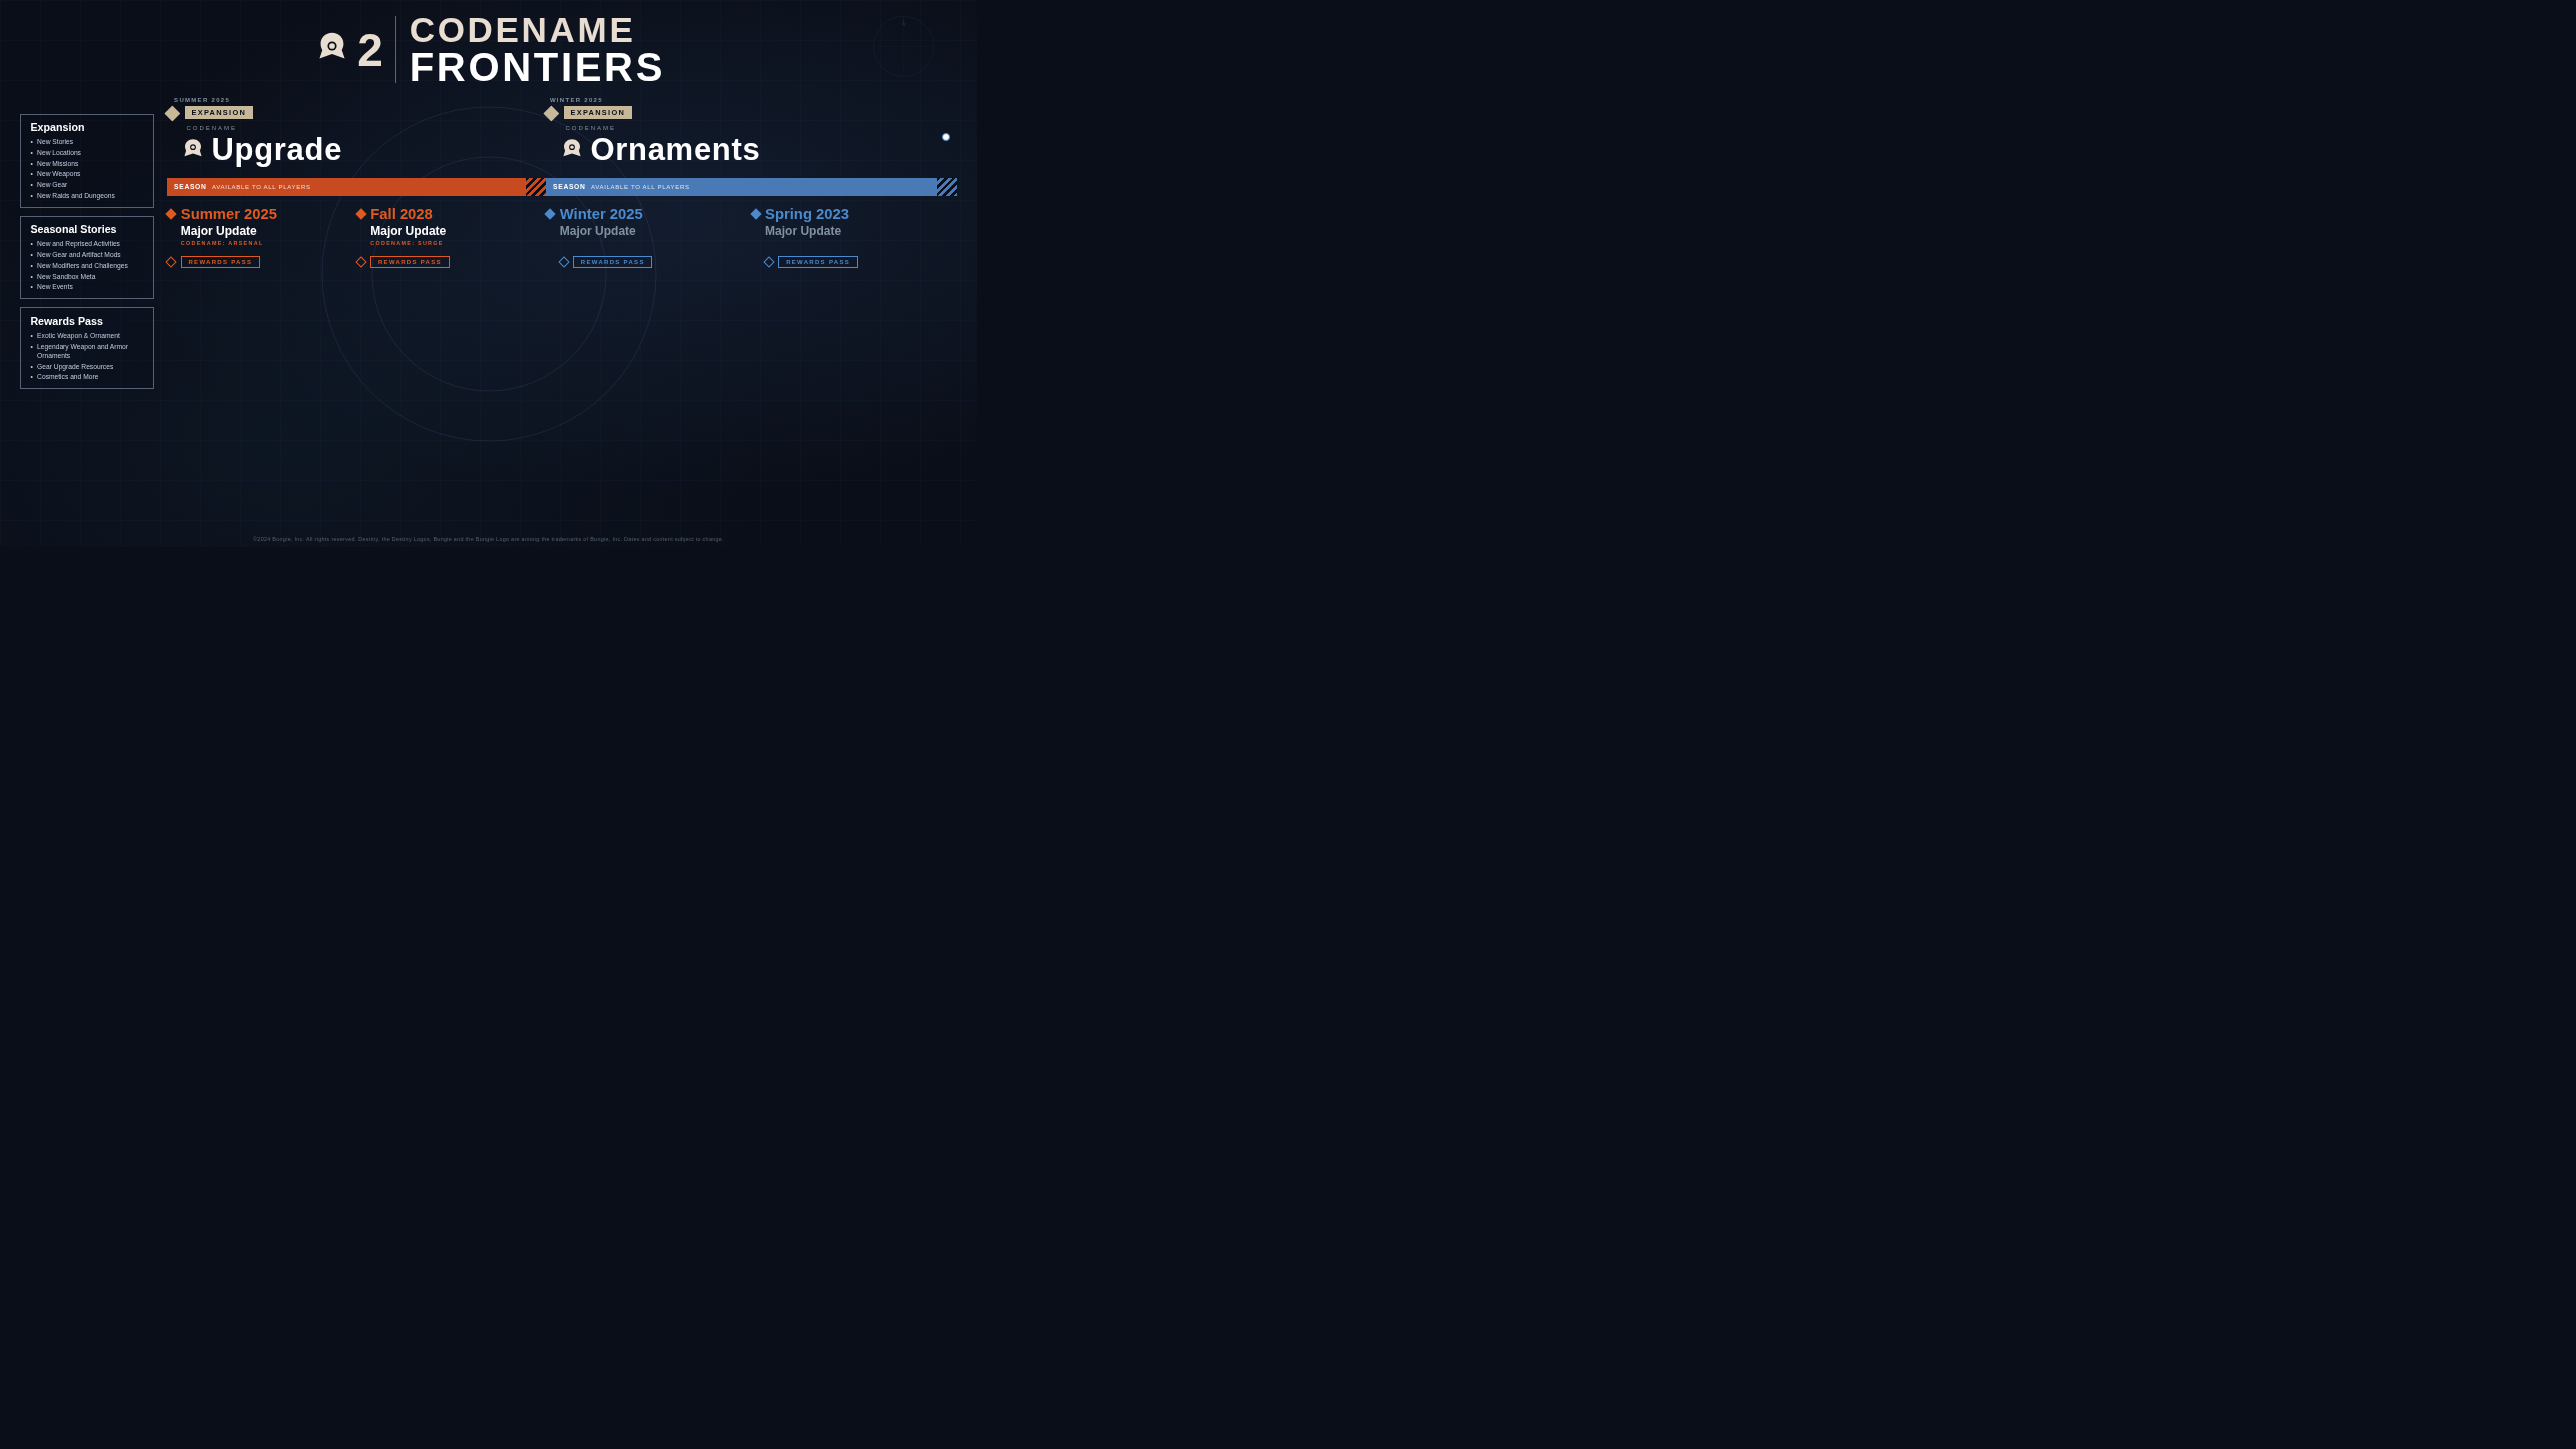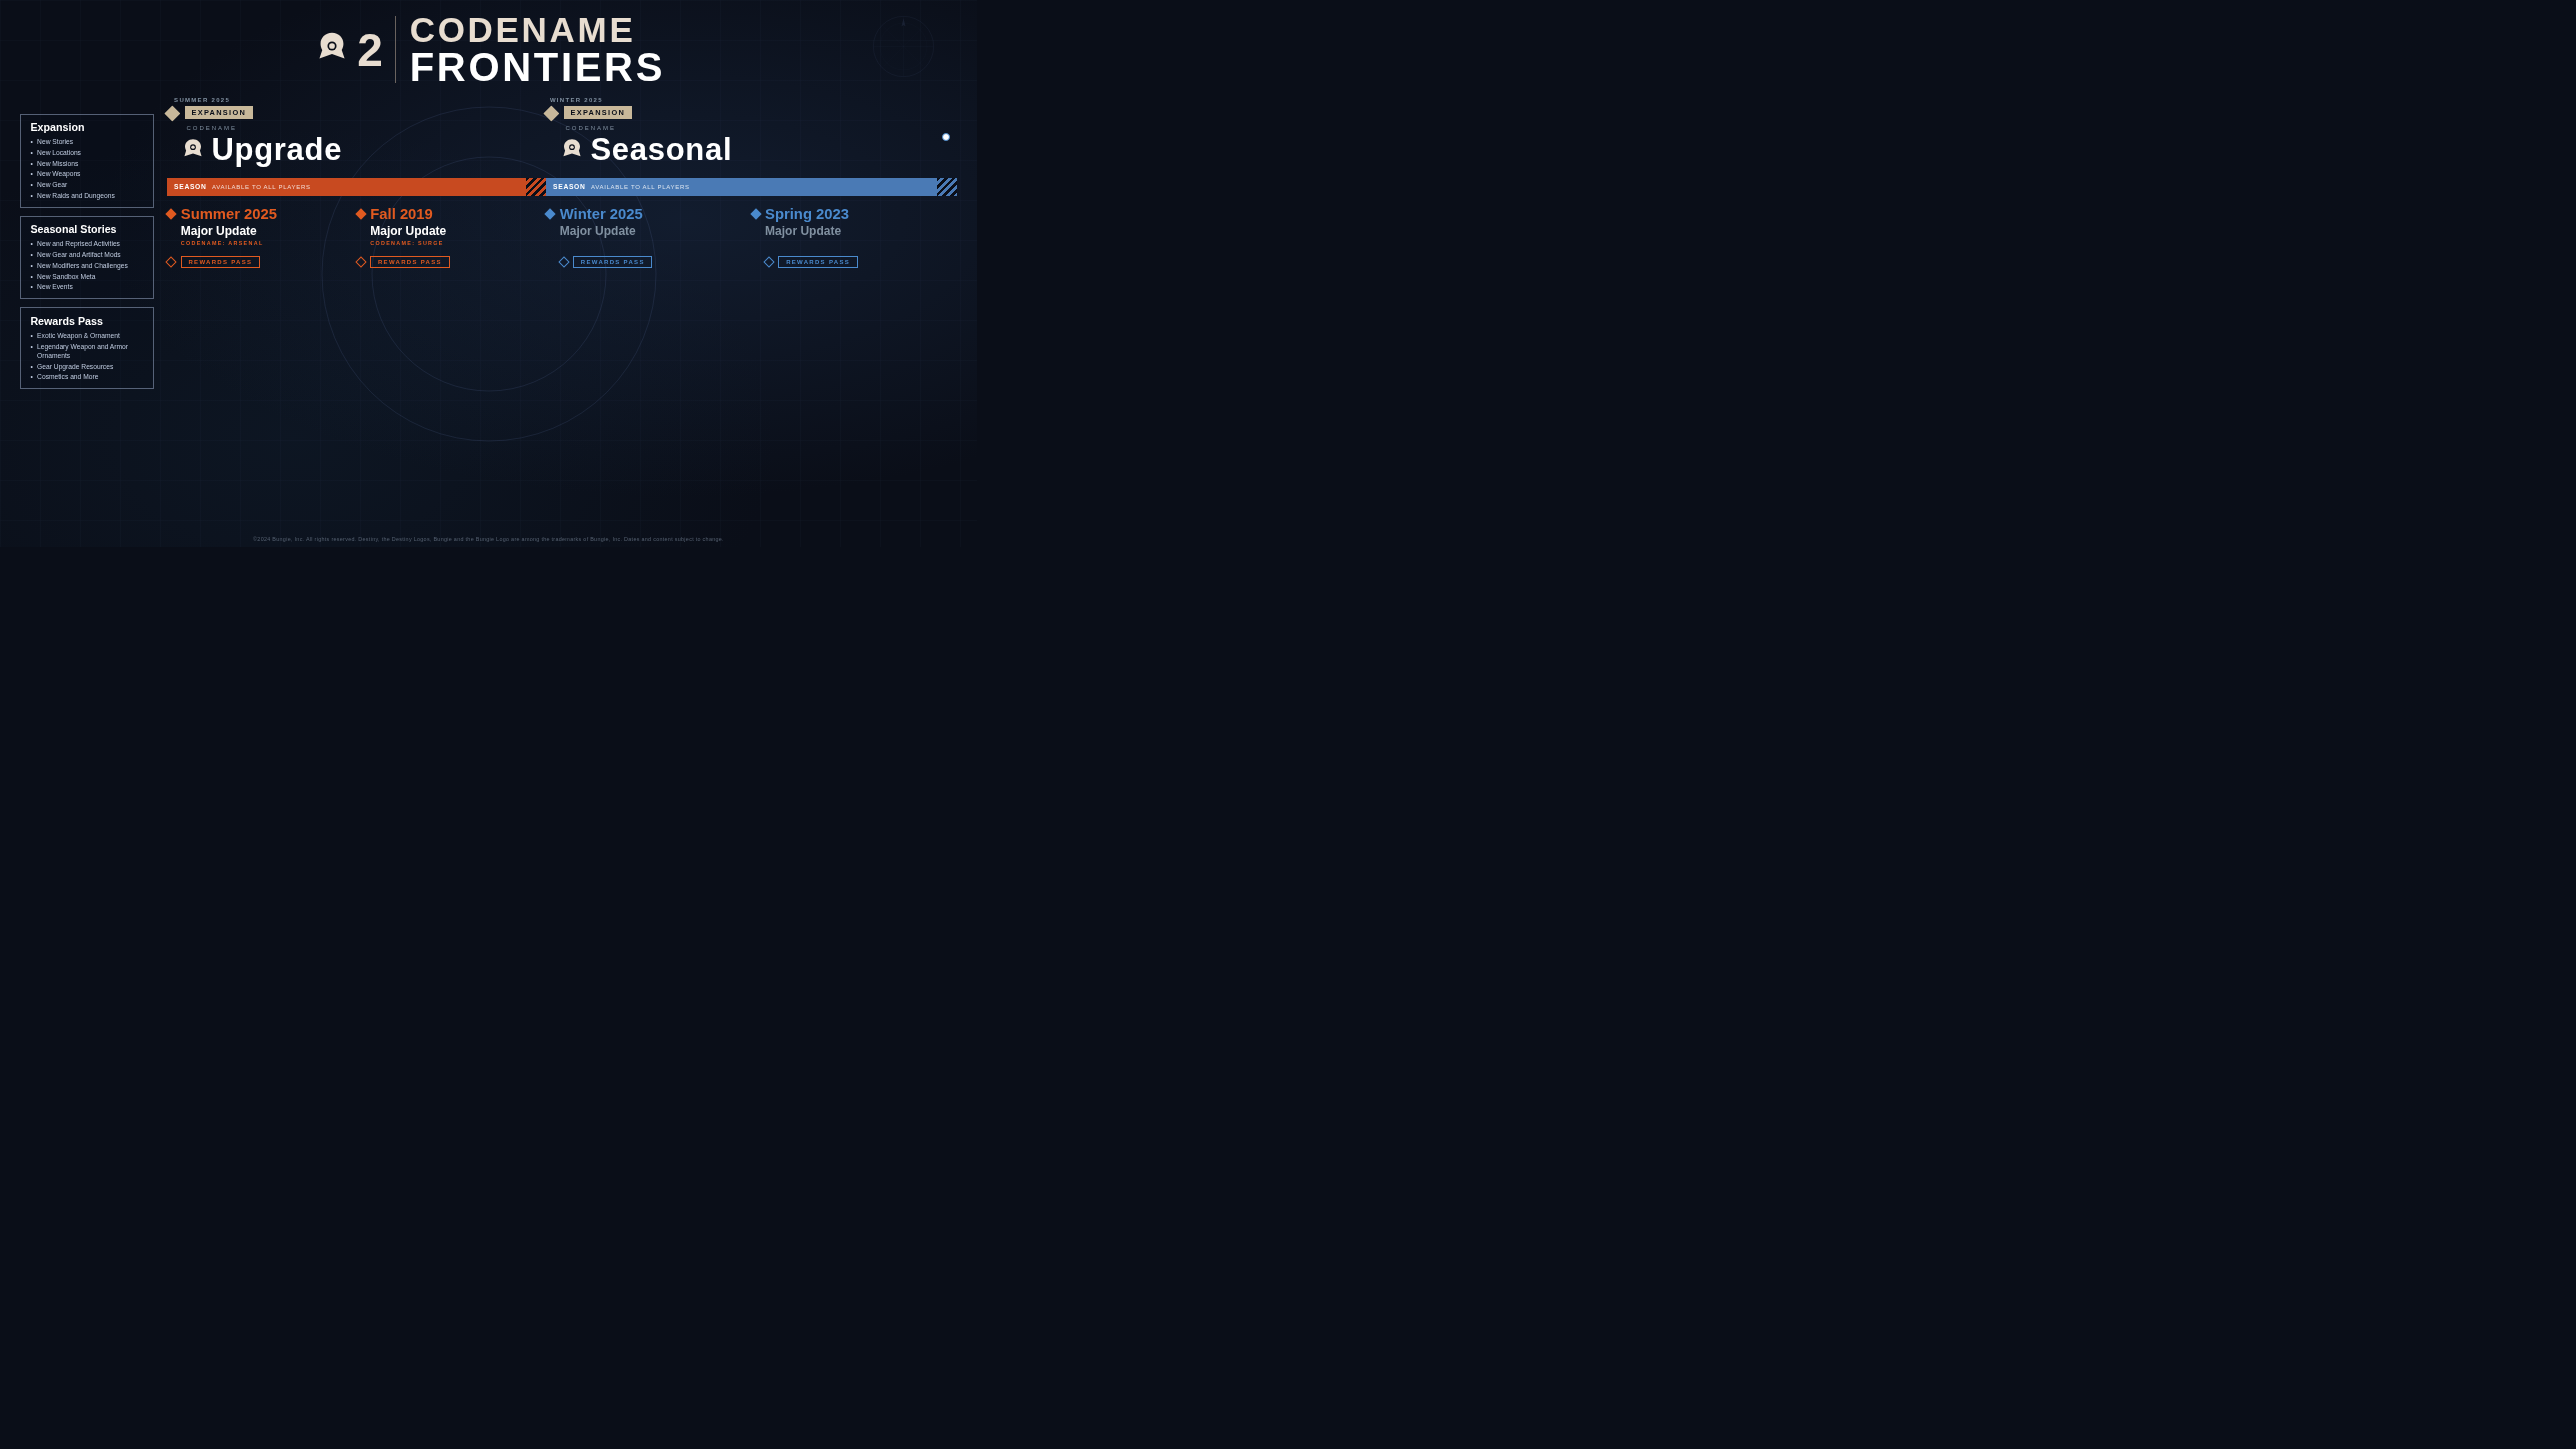--- a/index.html
+++ b/index.html
@@ -635,21 +635,21 @@
             <div class="diamond-icon"></div>
             <div class="expansion-tag">EXPANSION</div>
           </div>
           <div class="expansion-codename-label">CODENAME</div>
           <div class="expansion-name-row">
             <svg class="expansion-ghost" viewBox="0 0 36 42">
               <path fill="#e8ddd0" d="M18 2 C10 2 4 8 4 15 C4 19 6 22 6 22 L3 32 L18 27 L33 32 L30 22 C30 22 32 19 32 15 C32 8 26 2 18 2 Z"></path>
               <ellipse cx="18" cy="16" rx="5" ry="5" fill="#0a0e18"></ellipse>
               <ellipse cx="18" cy="16" rx="3" ry="3" fill="#e8ddd0"></ellipse>
             </svg>
-            <span class="expansion-name">Seasonal</span>
+            <span class="expansion-name">Ornaments</span>
           </div>
 
           <div class="timeline-dot" style="right:6.7px; top:50%;"></div>
         </div>
 
       </div>
 
       <div class="season-band-row">
         <div class="season-band season-band-summer">
           <div class="season-band-content">
@@ -674,21 +674,21 @@
             <div class="update-diamond-orange"></div>
             <span class="update-season-year orange-text">Summer 2025</span>
           </div>
           <div class="update-major">Major Update</div>
           <div class="update-codename">CODENAME: ARSENAL</div>
         </div>
 
         <div class="update-block update-block-summer2">
           <div class="update-title-row">
             <div class="update-diamond-orange"></div>
-            <span class="update-season-year orange-text">Fall 2019</span>
+            <span class="update-season-year orange-text">Fall 2028</span>
           </div>
           <div class="update-major">Major Update</div>
           <div class="update-codename">CODENAME: SURGE</div>
         </div>
 
         <div class="update-block update-block-winter1">
           <div class="update-title-row">
             <div class="update-diamond-blue"></div>
             <span class="update-season-year blue-text">Winter 2025</span>
           </div>

